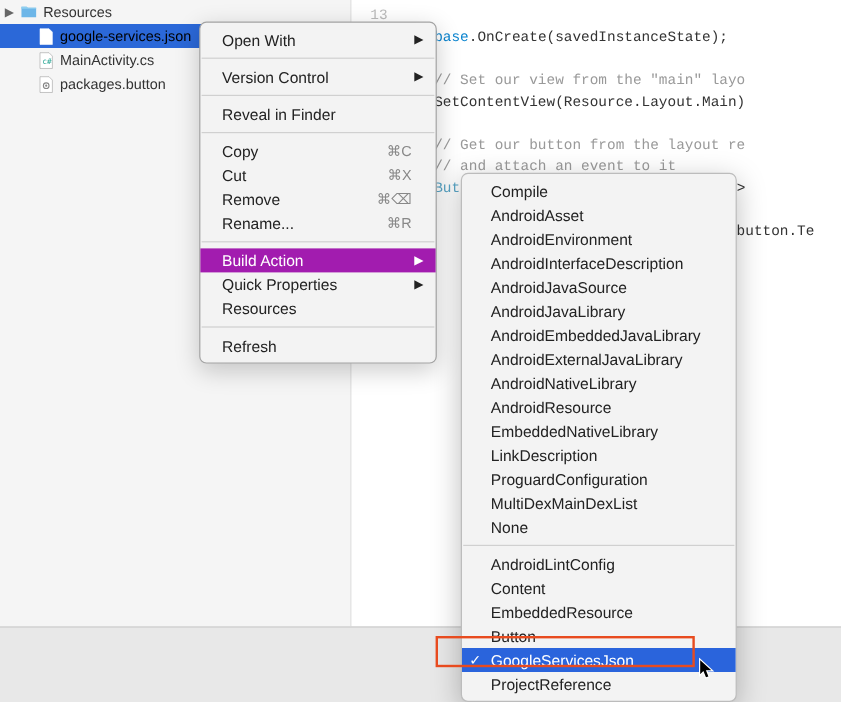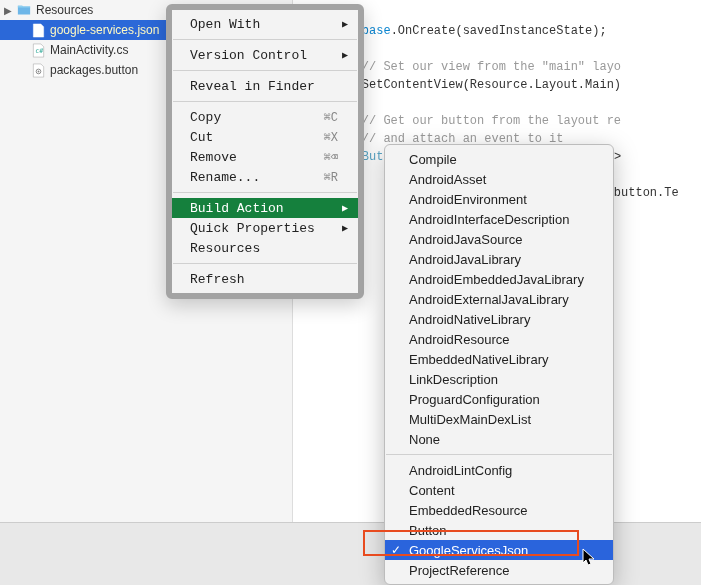--- a/index.html
+++ b/index.html
@@ -24,21 +24,21 @@
     .tree-item {
       display: flex;
       align-items: center;
       height: 20px;
       padding-left: 10px;
       color: #333;
     }
     .tree-item.folder { padding-left: 4px; }
     .tree-item.selected {
       background: #2b68d8;
-      color: #fef9c3;
+      color: #000000;
       padding-left: 30px;
     }
     .tree-item .disclosure {
       width: 12px;
       font-size: 10px;
       color: #666;
     }
     .tree-item .icon {
       width: 16px;
       height: 16px;
@@ -84,39 +84,38 @@
       bottom: 0;
       width: 100%;
       height: 63px;
       background: #e8e8e8;
       border-top: 1px solid #ccc;
     }
 
     .context-menu {
       position: absolute;
       left: 166px;
-      top: 4px;
+      top: 18px;
       width: 198px;
       background: #f3f3f3;
-      border: 6px solid #a3a3a3;
+      border: 1px solid #a3a3a3;
       border-radius: 6px;
       box-shadow: 0 6px 20px rgba(0,0,0,0.2);
       padding: 4px 0;
-      font-family: Liberation Mono, monospace;
     }
     .menu-item {
       display: flex;
       align-items: center;
       height: 20px;
       padding: 0 20px 0 18px;
       color: #222;
       position: relative;
     }
     .menu-item.selected {
-      background: #15803d;
+      background: #a21caf;
       color: #fff;
     }
     .menu-item .label { flex: 1; }
     .menu-item .shortcut {
       color: #888;
       font-size: 12px;
     }
     .menu-item .arrow {
       position: absolute;
       right: 10px;

